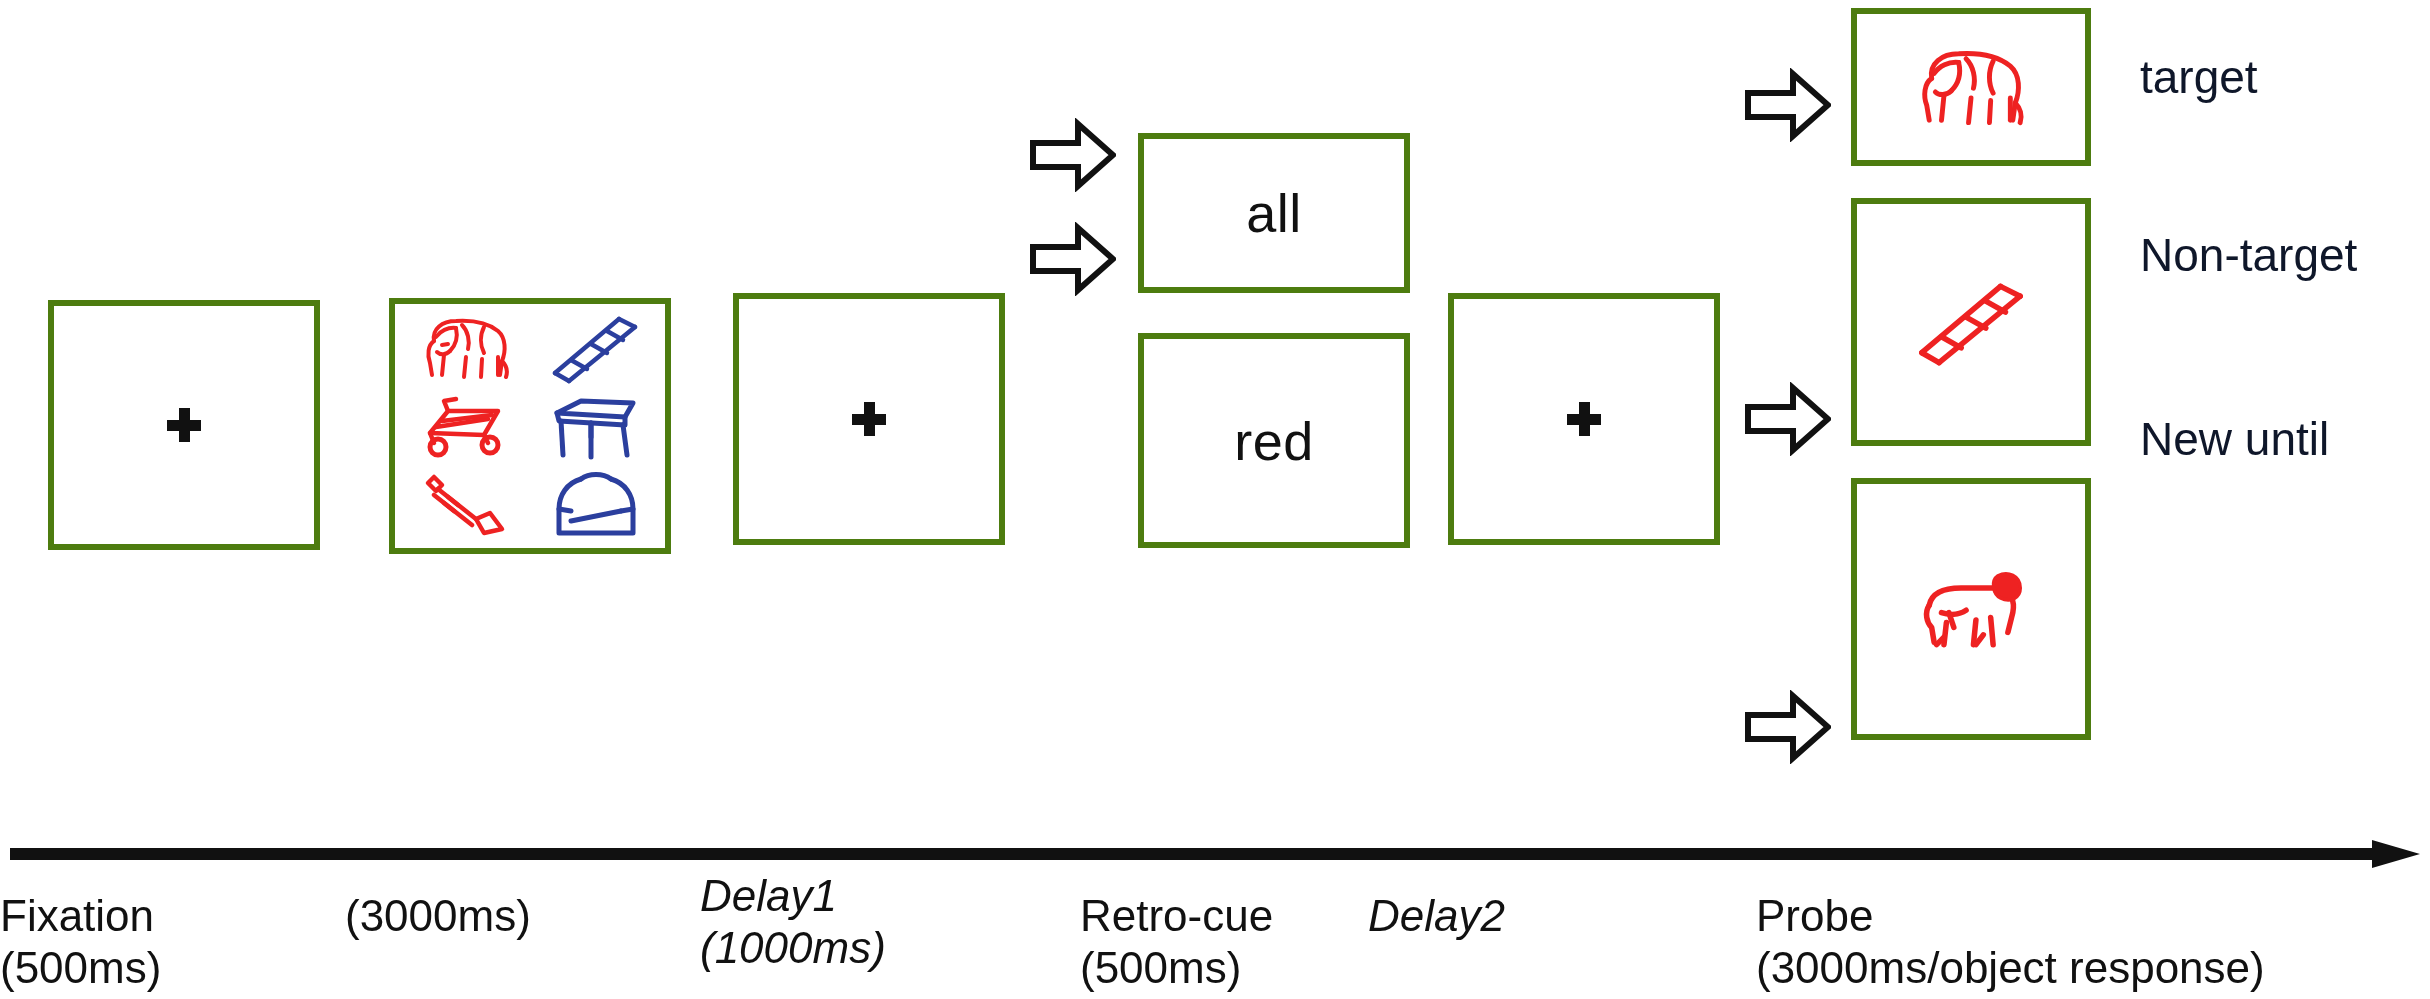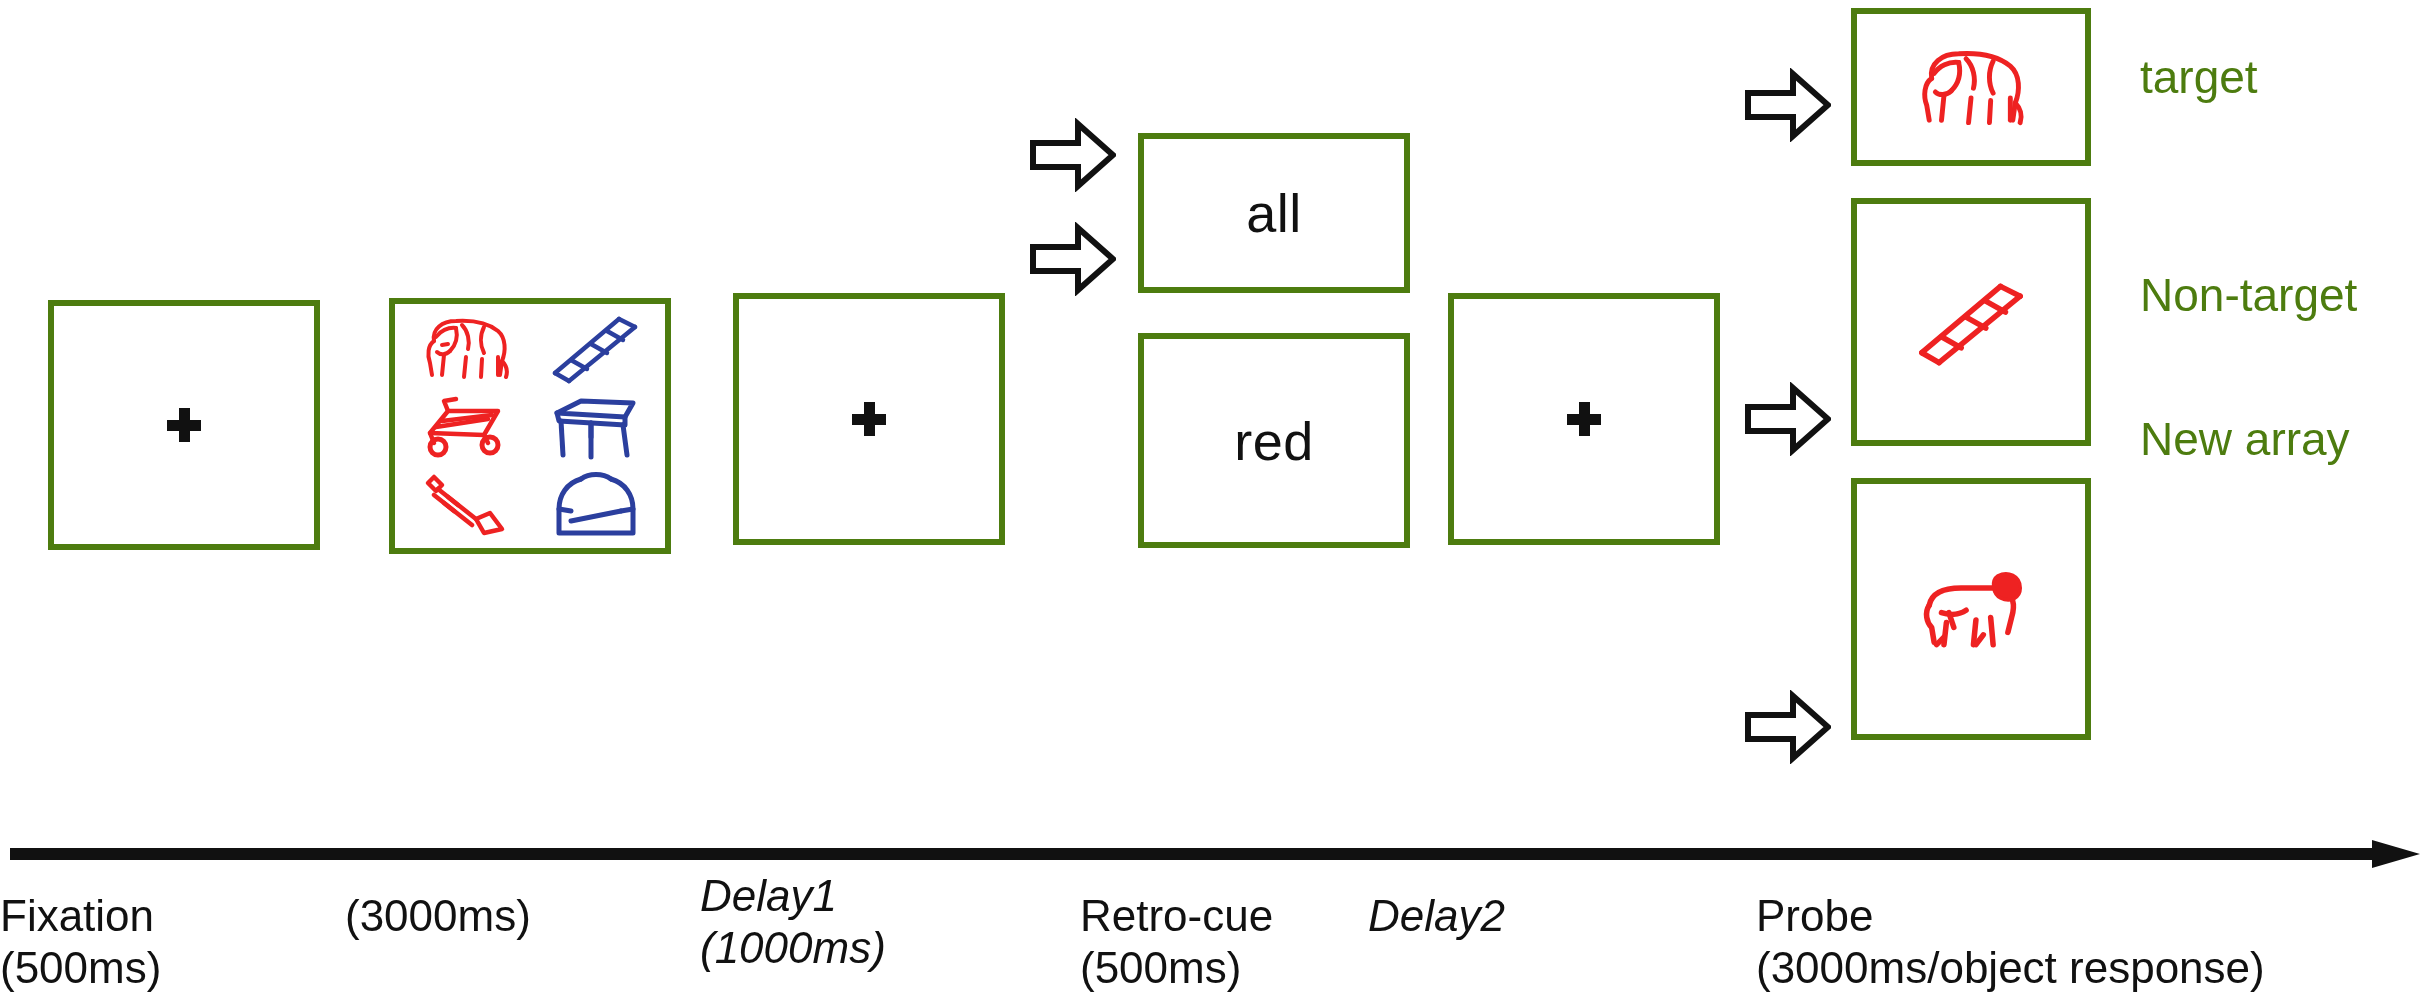--- a/index.html
+++ b/index.html
@@ -87,21 +87,21 @@
     left: 50%;
     top: 50%;
     transform: translate(-50%, -50%);
   }
   .probe-obj svg { display: block; }
 
   
   .cond-label {
     position: absolute;
     font-size: 46px;
-    color: #4d7c0f;
+    color: #0f172a;
     white-space: nowrap;
   }
 
   
   .timeline {
     position: absolute;
     left: 10px;
     top: 838px;
     width: 2412px;
     height: 32px;
@@ -318,23 +318,23 @@
           <path d="M26 60 L20 66"></path>
           <path d="M58 58 L52 66"></path>
         </g>
         <path d="M70 10 C78 6 88 10 88 20 C88 28 80 32 72 28 C66 25 64 14 70 10 Z" fill="#ee2222" stroke="#ee2222" stroke-width="3"></path>
       </svg>
     </div>
   </div>
 
   <div class="cond-label" style="left:2140px; top:50px;">target</div>
 
-  <div class="cond-label" style="left:2140px; top:228px;margin-top:40px;">Non-target</div>
-
-  <div class="cond-label" style="left:2140px; top:412px;">New array</div>
+  <div class="cond-label" style="left:2140px; top:228px;">Non-target</div>
+
+  <div class="cond-label" style="left:2140px; top:412px;">New until</div>
 
   <div class="timeline">
     <svg viewBox="0 0 2412 32" preserveAspectRatio="none">
       <path d="M0 10 L2362 10 L2362 2 L2410 16 L2362 30 L2362 22 L0 22 Z" fill="#111111"></path>
     </svg>
   </div>
 
   <div class="stage-label" style="left:0px; top:890px; width:368px;">
     <span>Fixation</span>
     <span class="dur">(500ms)</span>

